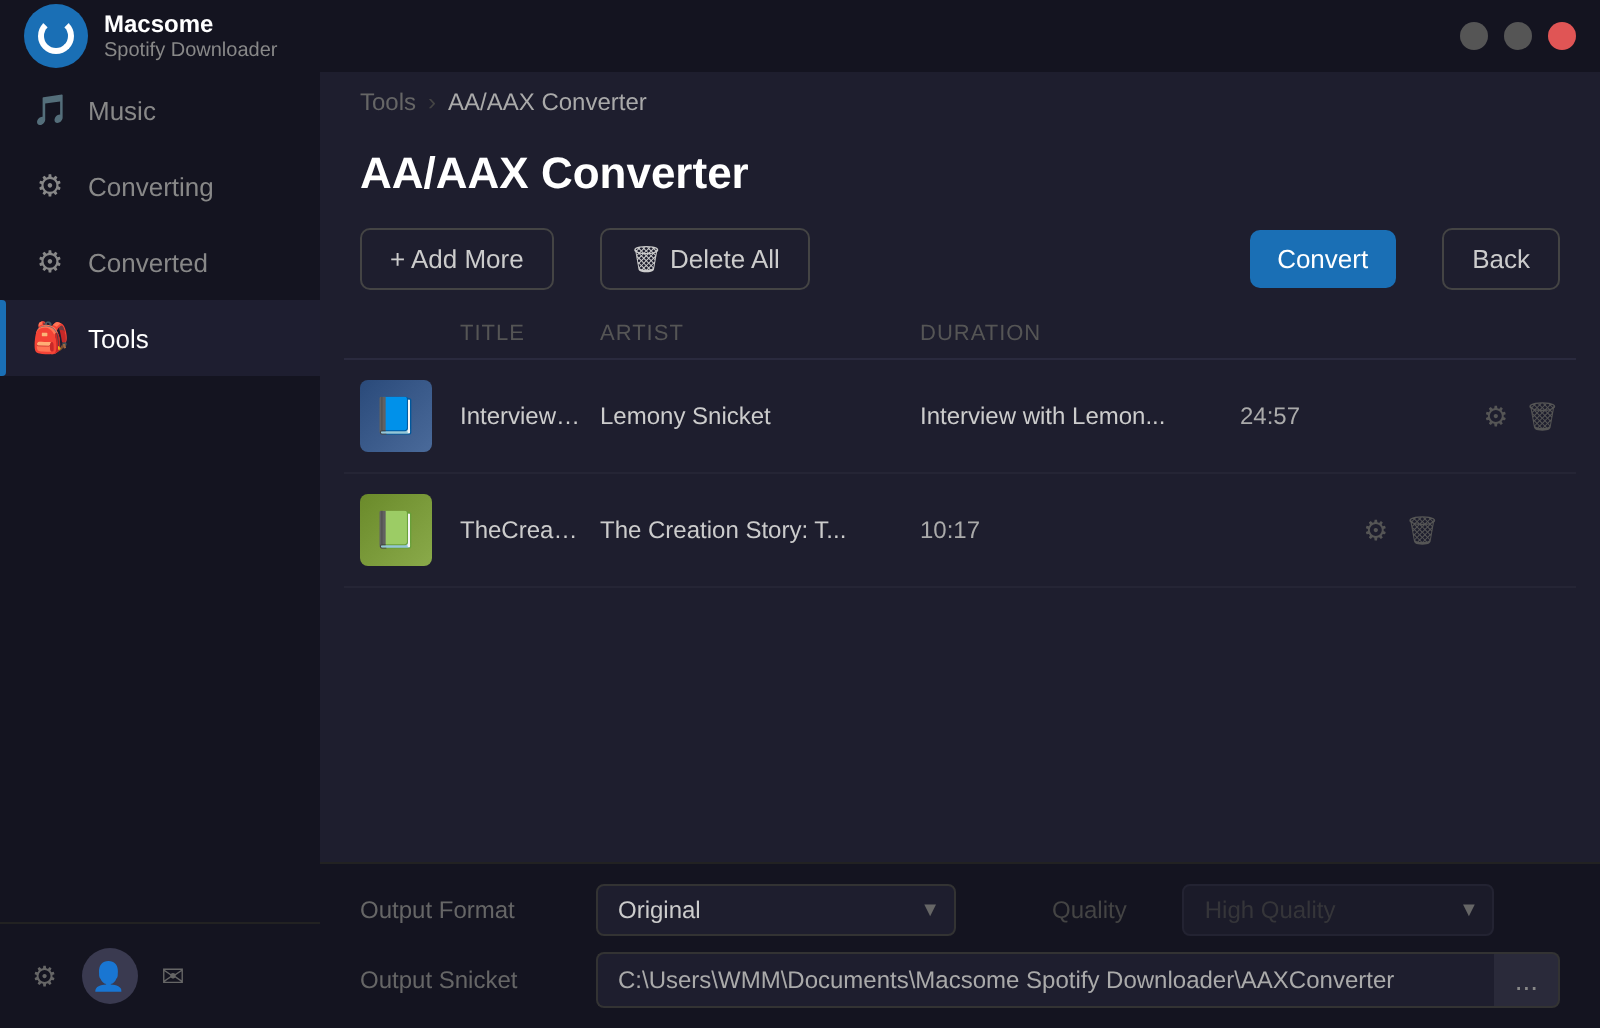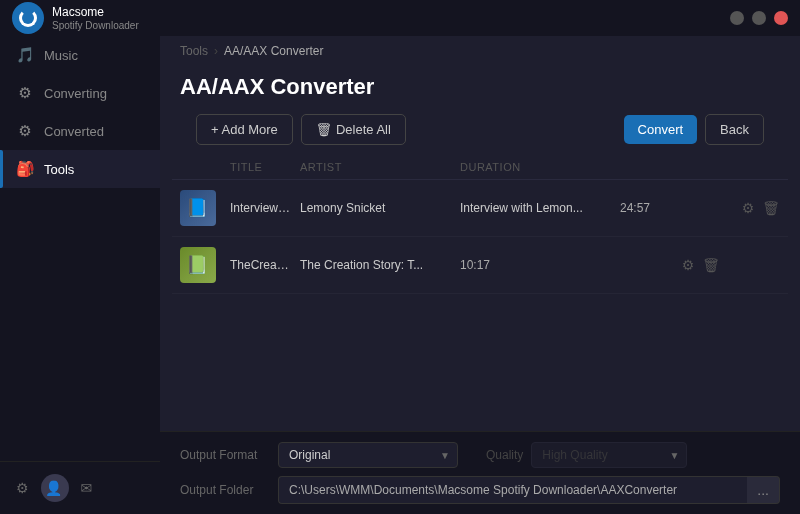--- a/index.html
+++ b/index.html
@@ -41,21 +41,21 @@
       border-radius: 50%;
       border-top-color: transparent;
     }
     .title-bar-text {
       display: flex;
       flex-direction: column;
       flex: 1;
     }
     .title-bar-appname {
       font-size: 12px;
-      font-weight: 400;
+      font-weight: 700;
       color: #fff;
       line-height: 1.2;
     }
     .title-bar-subtitle {
       font-size: 10px;
       color: #888;
     }
     .title-bar-controls {
       display: flex;
       gap: 8px;
@@ -178,22 +178,22 @@
     .page-title {
       font-size: 22px;
       font-weight: 600;
       color: #fff;
     }
 
     
     .toolbar {
       display: flex;
       align-items: center;
-      padding: 0 36px 10px;
-      gap: 8px;
+      padding: 0 20px 10px;
+      gap: 23px;
       flex-shrink: 0;
     }
     .btn {
       display: flex;
       align-items: center;
       gap: 6px;
       padding: 7px 14px;
       border-radius: 5px;
       font-size: 13px;
       cursor: pointer;
@@ -288,21 +288,21 @@
     
     .bottom-bar {
       background: #141420;
       padding: 10px 20px;
       border-top: 1px solid #222;
       flex-shrink: 0;
     }
     .bottom-row {
       display: flex;
       align-items: center;
-      gap: 8px;
+      gap: 28px;
       margin-bottom: 8px;
     }
     .bottom-row:last-child { margin-bottom: 0; }
     .bottom-label {
       font-size: 12px;
       color: #666;
       width: 90px;
       flex-shrink: 0;
     }
     .select-wrapper {
@@ -493,21 +493,21 @@
         </div>
         <span class="quality-label">Quality</span>
         <div class="select-wrapper">
           <select class="quality-select" disabled="">
             <option>High Quality</option>
           </select>
           <span class="select-arrow">▼</span>
         </div>
       </div>
       <div class="bottom-row">
-        <span class="bottom-label">Output Folder</span>
+        <span class="bottom-label">Output Snicket</span>
         <div class="folder-input-wrapper">
           <input class="folder-input" type="text" value="C:\Users\WMM\Documents\Macsome Spotify Downloader\AAXConverter" style="">
           <button class="folder-btn">...</button>
         </div>
       </div>
     </div>
 
   </div>
 </div>
 

